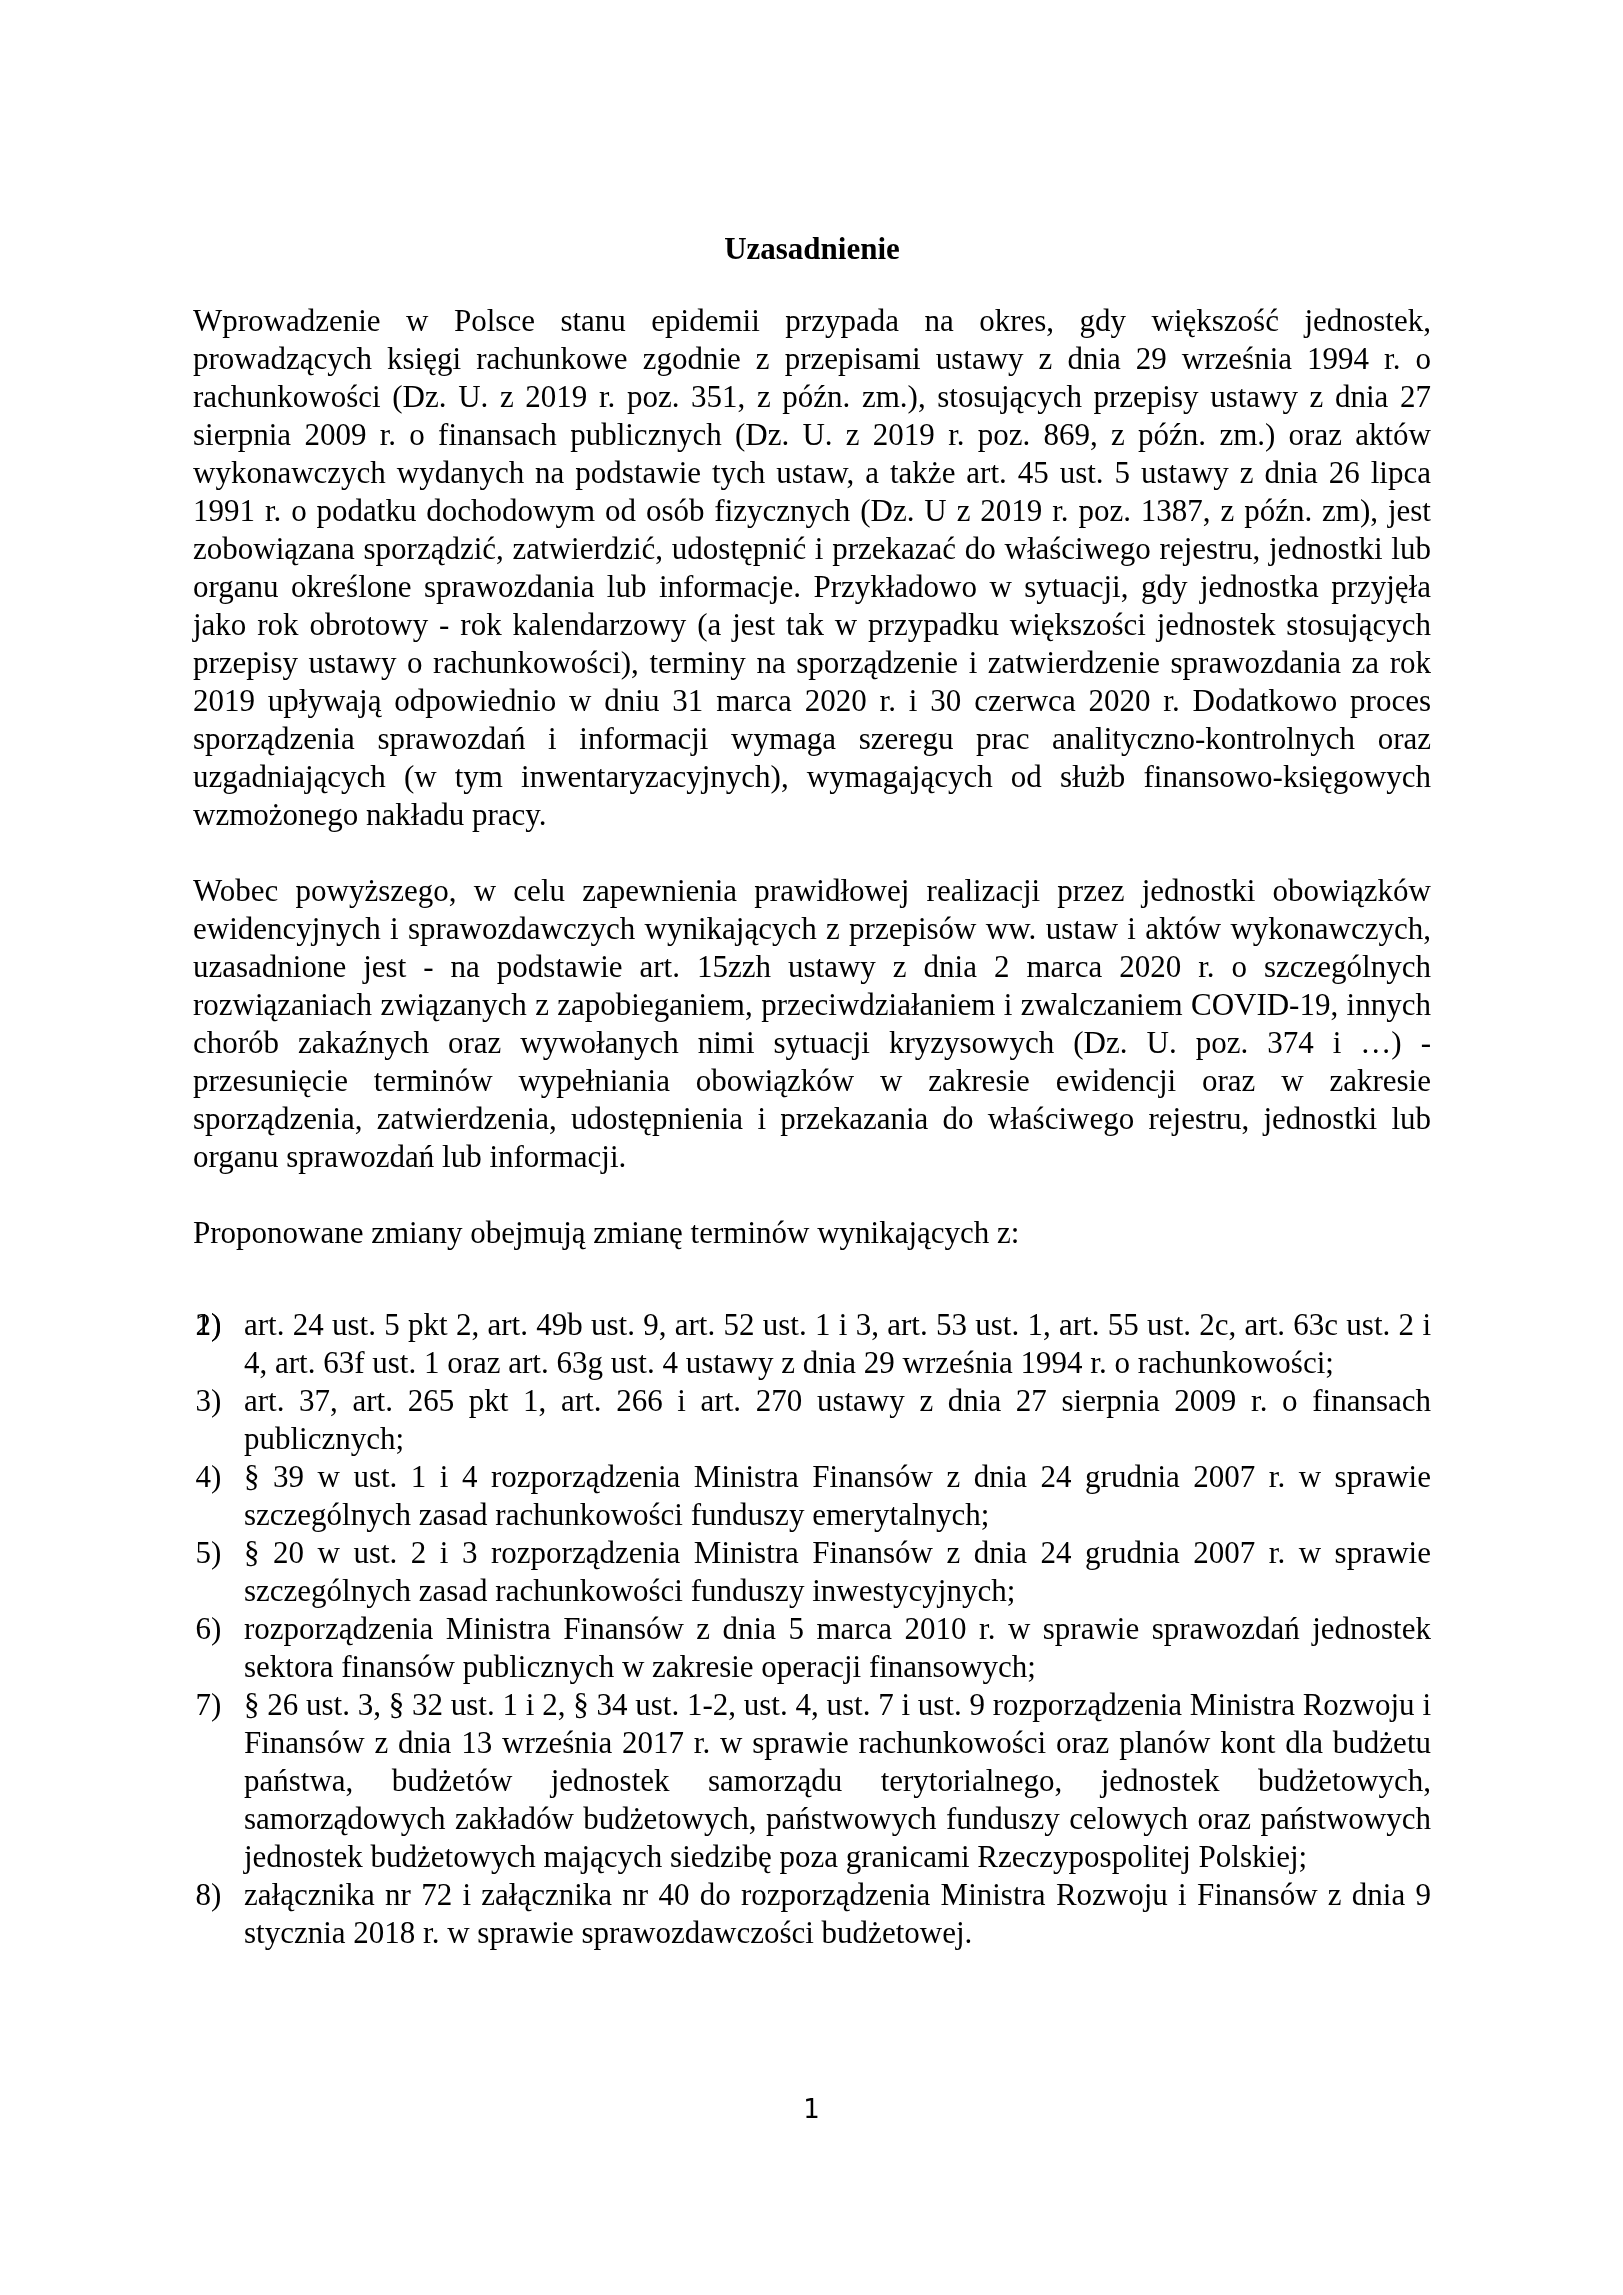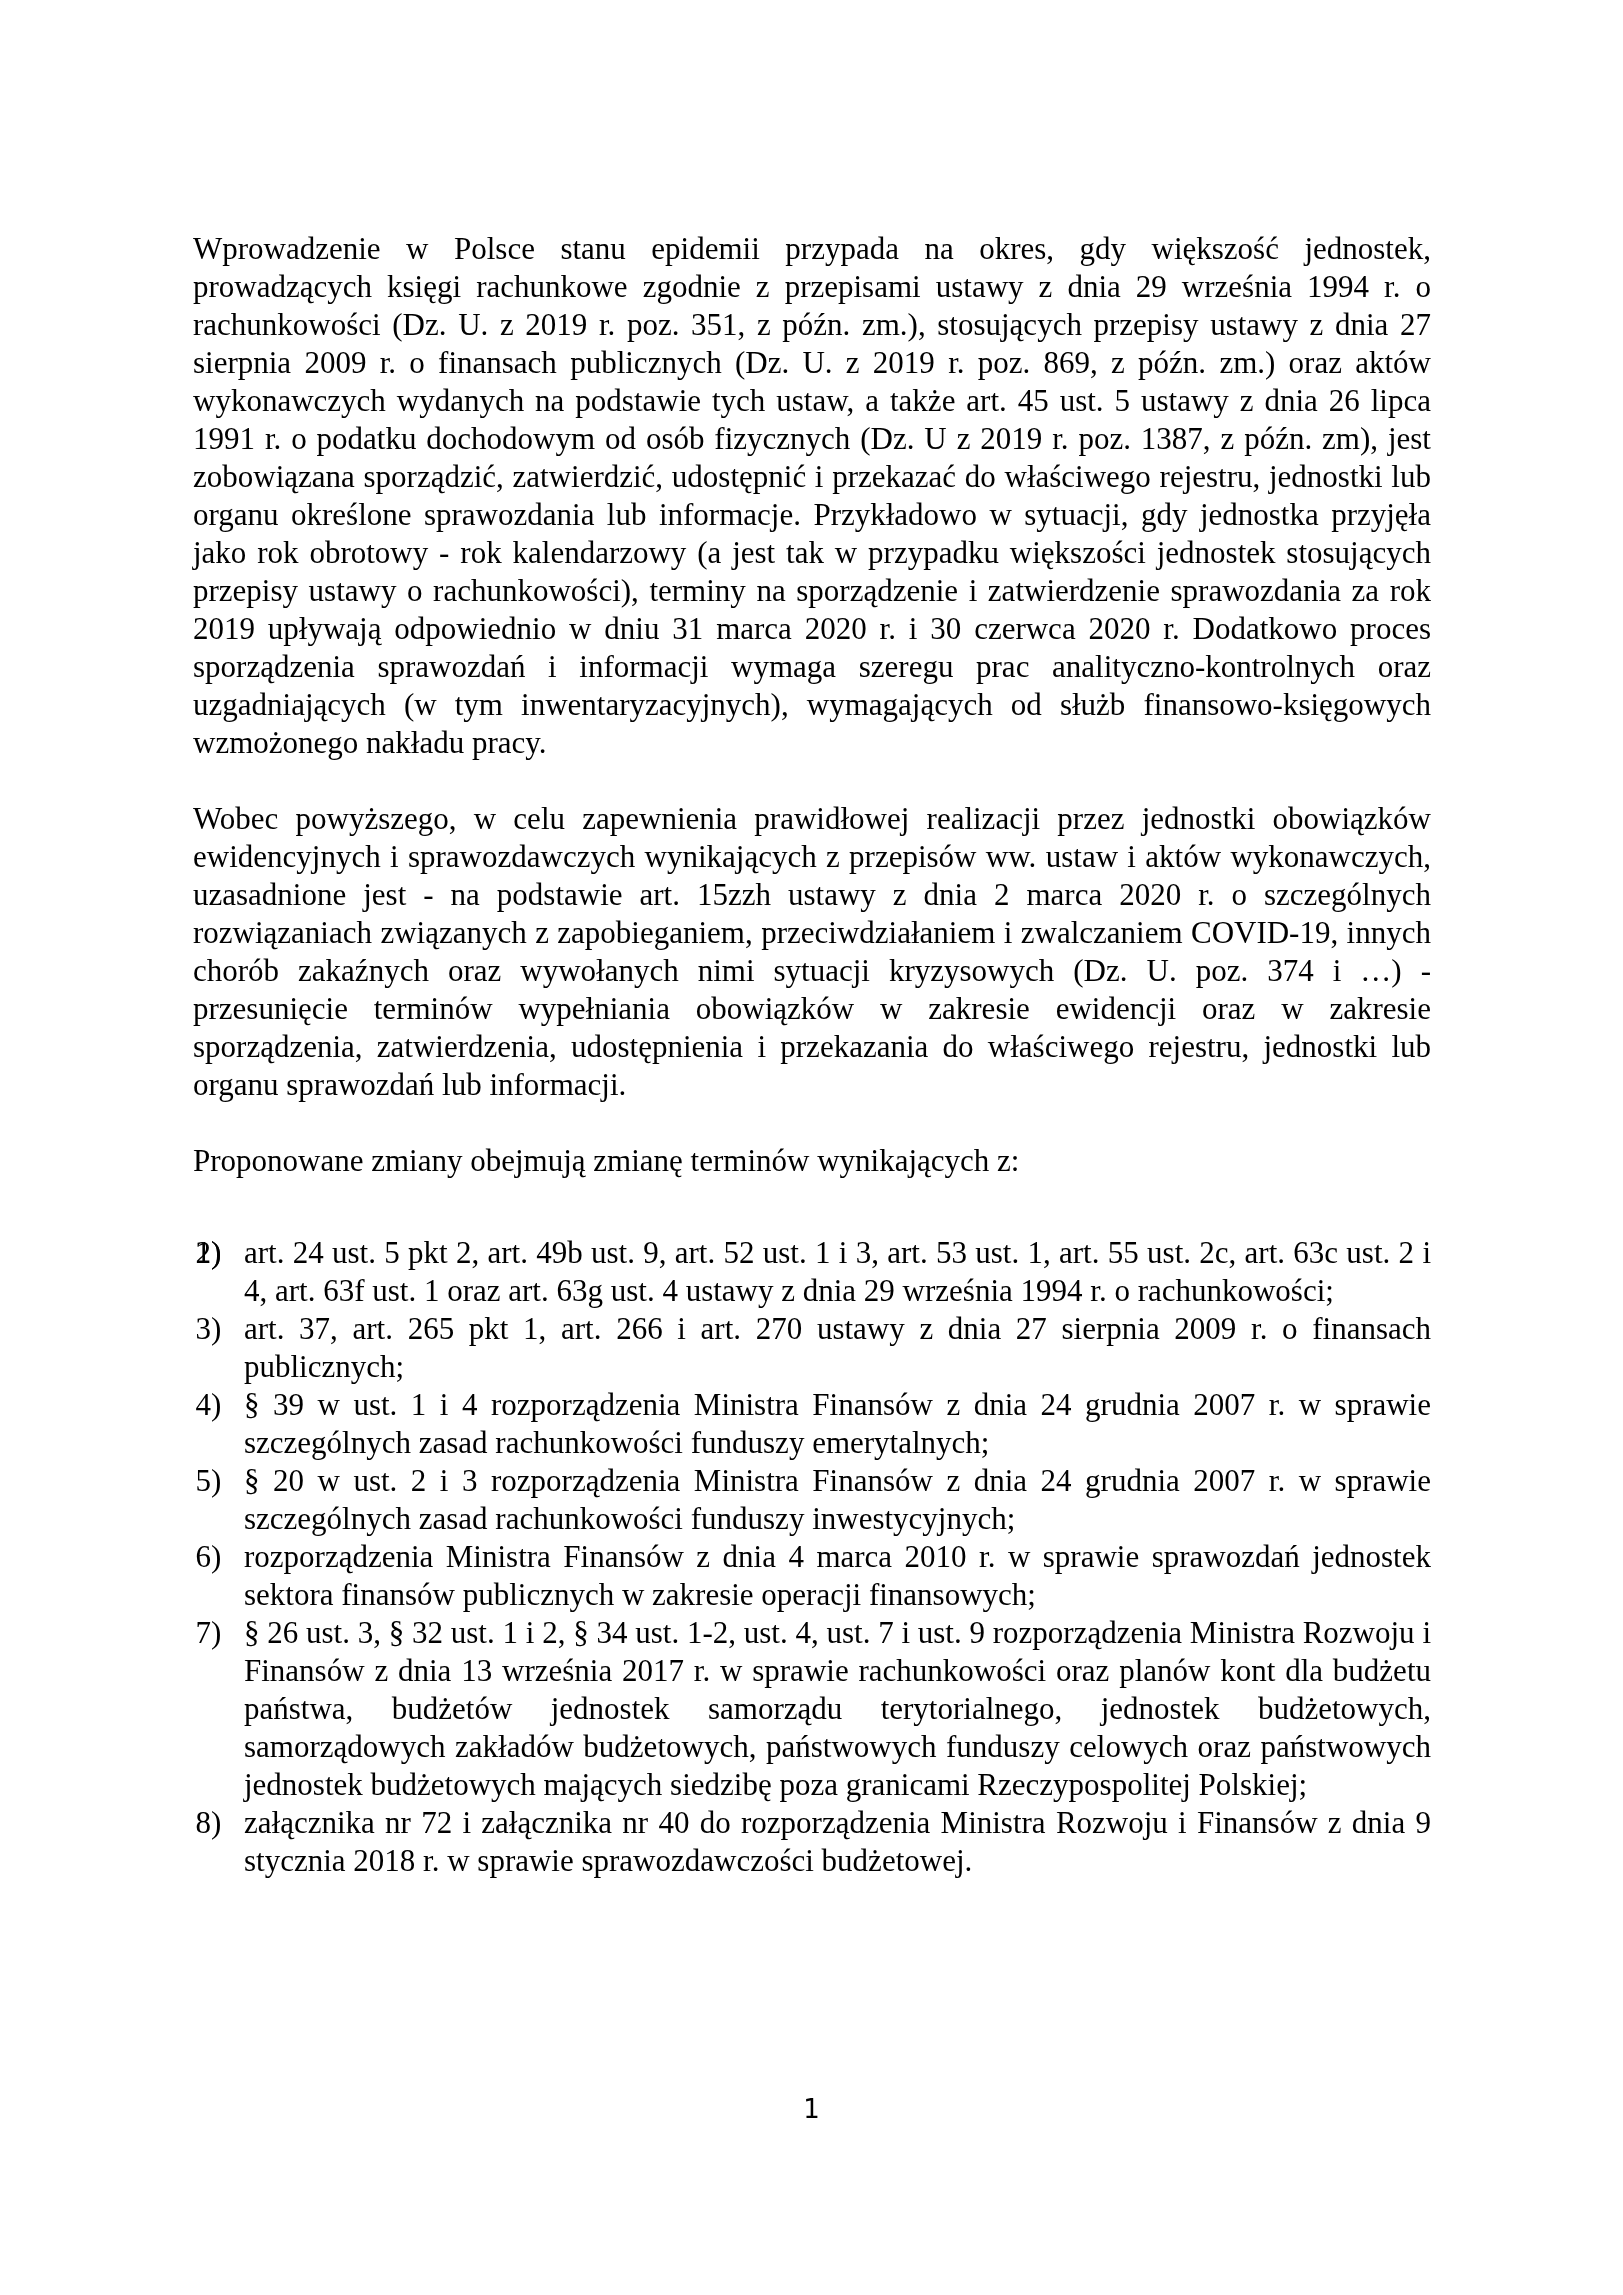--- a/index.html
+++ b/index.html
@@ -19,32 +19,33 @@
     ol.items li .num { position: absolute; left: 2.6px; top: 0; }
     .page-number {
       position: absolute; left: 0; width: 1623px; top: 2094px; text-align: center;
       font-family: "DejaVu Sans", sans-serif; font-size: 26px; color: #000;
     }
   </style>
 </head>
 <body>
 
 <div class="page">
+  <div class="title">Uzasadnienie</div>
 
   <p class="para">Wprowadzenie w Polsce stanu epidemii przypada na okres, gdy większość jednostek, prowadzących księgi rachunkowe zgodnie z przepisami ustawy z dnia 29 września 1994 r. o rachunkowości (Dz. U. z 2019 r. poz. 351, z późn. zm.), stosujących przepisy ustawy z dnia 27 sierpnia 2009 r. o finansach publicznych (Dz. U. z 2019 r. poz. 869, z późn. zm.) oraz aktów wykonawczych wydanych na podstawie tych ustaw, a także art. 45 ust. 5 ustawy z dnia 26 lipca 1991 r. o podatku dochodowym od osób fizycznych (Dz. U  z 2019 r. poz. 1387, z późn. zm), jest zobowiązana sporządzić, zatwierdzić, udostępnić i przekazać do właściwego rejestru, jednostki lub organu określone sprawozdania lub informacje. Przykładowo w sytuacji, gdy jednostka przyjęła jako rok obrotowy - rok kalendarzowy (a jest tak w przypadku większości jednostek stosujących przepisy ustawy o rachunkowości), terminy na sporządzenie i zatwierdzenie sprawozdania  za rok 2019 upływają odpowiednio w dniu 31 marca 2020 r. i 30 czerwca 2020 r. Dodatkowo proces sporządzenia sprawozdań i informacji wymaga szeregu prac analityczno-kontrolnych oraz uzgadniających (w tym inwentaryzacyjnych), wymagających od służb finansowo-księgowych wzmożonego nakładu pracy.</p>
   <p class="para">Wobec powyższego, w celu zapewnienia prawidłowej realizacji przez jednostki obowiązków ewidencyjnych i sprawozdawczych wynikających z przepisów ww. ustaw i aktów wykonawczych, uzasadnione jest - na podstawie art. 15zzh ustawy z dnia 2 marca 2020 r. o szczególnych rozwiązaniach związanych z zapobieganiem, przeciwdziałaniem i zwalczaniem COVID-19, innych chorób zakaźnych oraz wywołanych nimi sytuacji kryzysowych (Dz. U. poz. 374 i …) - przesunięcie terminów wypełniania obowiązków w zakresie ewidencji oraz w zakresie sporządzenia, zatwierdzenia, udostępnienia i przekazania do właściwego rejestru, jednostki lub organu sprawozdań lub informacji.</p>
 
   <p class="lead">Proponowane zmiany obejmują zmianę terminów wynikających z:</p>
 
   <ol class="items">
     <li><span class="num">1)</span></li>
     <li><span class="num">2)</span><span>art. 24 ust. 5 pkt 2, art. 49b ust. 9, art. 52 ust. 1 i 3, art. 53 ust. 1, art. 55 ust. 2c,  art. 63c ust. 2 i 4, art. 63f ust. 1 oraz art. 63g ust. 4  ustawy z dnia 29 września 1994 r. o rachunkowości;</span></li>
     <li><span class="num">3)</span><span>art. 37, art. 265 pkt 1,  art. 266 i art. 270 ustawy z dnia 27 sierpnia 2009 r. o finansach publicznych;</span></li>
     <li><span class="num">4)</span><span>§ 39 w ust. 1 i 4 rozporządzenia Ministra Finansów z dnia 24 grudnia 2007 r. w sprawie szczególnych zasad rachunkowości funduszy emerytalnych;</span></li>
     <li><span class="num">5)</span><span>§ 20 w ust. 2 i 3 rozporządzenia Ministra Finansów z dnia 24 grudnia 2007 r. w sprawie szczególnych zasad rachunkowości funduszy inwestycyjnych;</span></li>
-    <li><span class="num">6)</span><span>rozporządzenia Ministra Finansów z dnia 4 marca 2010 r. w sprawie sprawozdań jednostek sektora finansów publicznych w zakresie operacji finansowych;</span></li>
+    <li><span class="num">6)</span><span>rozporządzenia Ministra Finansów z dnia 5 marca 2010 r. w sprawie sprawozdań jednostek sektora finansów publicznych w zakresie operacji finansowych;</span></li>
     <li><span class="num">7)</span><span>§ 26 ust. 3, §  32 ust. 1 i 2, § 34 ust. 1-2, ust. 4, ust. 7 i ust. 9 rozporządzenia Ministra Rozwoju i Finansów z dnia 13 września 2017 r. w sprawie rachunkowości oraz planów kont dla budżetu państwa, budżetów jednostek samorządu terytorialnego, jednostek budżetowych, samorządowych zakładów budżetowych, państwowych funduszy celowych oraz państwowych jednostek budżetowych mających siedzibę poza granicami Rzeczypospolitej Polskiej;</span></li>
     <li><span class="num">8)</span><span>załącznika nr 72 i załącznika nr 40 do rozporządzenia Ministra Rozwoju i Finansów z dnia 9 stycznia 2018 r. w sprawie sprawozdawczości budżetowej.</span></li>
   </ol>
 </div>
 
 <div class="page-number">1</div>
 
 
 </body></html>

